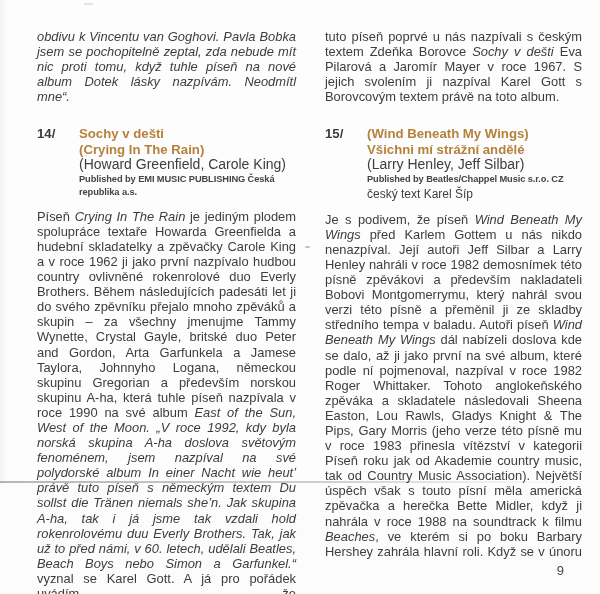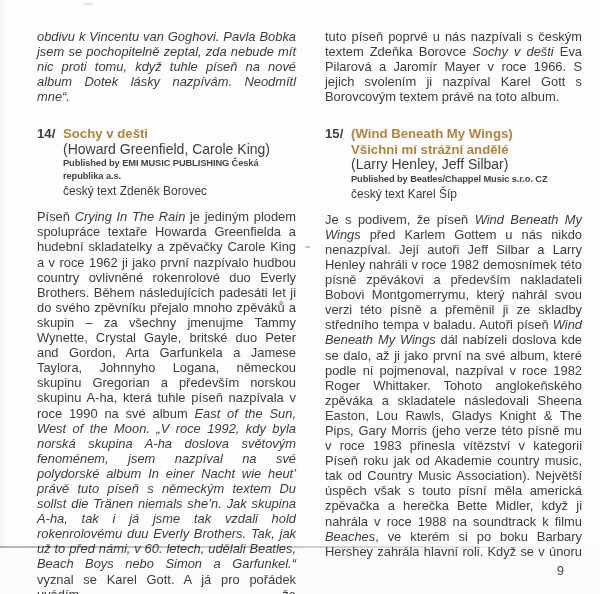--- a/index.html
+++ b/index.html
@@ -3,37 +3,37 @@
 <meta charset="utf-8">
 <style>
   html, body { margin: 0; padding: 0; }
   body {
     width: 600px; height: 594px;
     background: #fcfcfc;
     font-family: "Liberation Sans", sans-serif;
     color: #3d3d3d;
     overflow: hidden;
   }
-  .page { position: relative; width: 600px; height: 548px; background: #fdfdfd; }
+  .page { position: relative; width: 600px; height: 483px; background: #fdfdfd; }
 
   .columns { display: flex; padding: 29px 18px 0 37px; gap: 29px; box-sizing: border-box; }
   .col { width: 259px; }
   .col.right { width: 257px; }
 
   p.body {
     margin: 0;
     font-size: 12.9px;
     line-height: 15.1px;
     text-align: justify;
     color: #3d3d3d;
   }
   p.body.justify-last { text-align-last: justify; }
   .it { font-style: italic; }
 
-  .track { display: flex; margin: 22px 0 10px 0; }
+  .track { display: flex; margin: 22px 0 10px 0; gap: 16px; }
   .track-num {
     width: 26px; flex: 0 0 26px;
     font-size: 13.2px; font-weight: bold; color: #3d3d3d;
     line-height: 15.4px;
   }
   .track-info { flex: 1; }
   .track-title { font-size: 13.2px; font-weight: bold; line-height: 15.4px; }
   .track-authors { font-size: 14px; line-height: 15.4px; color: #3d3d3d; }
   .track-published { font-size: 9.3px; font-weight: bold; line-height: 13px; letter-spacing: -0.1px; color: #444; }
   .track-czech { font-size: 12px; line-height: 16px; color: #3d3d3d; }
@@ -65,31 +65,31 @@
 
   <div class="columns">
 
     <div class="col left">
       <p class="body justify-last"><span class="it">obdivu k Vincentu van Goghovi. Pavla Bobka jsem se pochopitelně zeptal, zda nebude mít nic proti tomu, když tuhle píseň na nové album Dotek lásky nazpívám. Neodmítl mne“.</span></p>
 
       <div class="track">
         <span class="track-num">14/</span>
         <div class="track-info">
           <div class="track-title accent" style="color: rgb(181, 130, 60);">Sochy v dešti</div>
+          <div class="track-title accent" style="color: rgb(181, 130, 60);">(Crying In The Rain)</div>
           <div class="track-authors">(Howard Greenfield, Carole King)</div>
           <div class="track-published">Published by EMI MUSIC PUBLISHING Česká republika a.s.</div>
-          <div class="track-czech">český text Zdeněk Borovec</div>
         </div>
       </div>
 
       <p class="body justify-last"><span>Píseň </span><span class="it">Crying In The Rain</span><span> je jediným plodem spolupráce textaře Howarda Greenfielda a hudební skladatelky a zpěvačky Carole King a v roce 1962 ji jako první nazpívalo hudbou country ovlivněné rokenrolové duo Everly Brothers. Během následujících padesáti let ji do svého zpěvníku přejalo mnoho zpěváků a skupin – za všechny jmenujme Tammy Wynette, Crystal Gayle, britské duo Peter and Gordon, Arta Garfunkela a Jamese Taylora, Johnnyho Logana, německou skupinu Gregorian a především norskou skupinu A-ha, která tuhle píseň nazpívala v roce 1990 na své album </span><span class="it">East of the Sun, West of the Moon.</span><span> </span><span class="it">„V roce 1992, kdy byla norská skupina A-ha doslova světovým fenoménem, jsem nazpíval na své polydorské album In einer Nacht wie heut’ právě tuto píseň s německým textem Du sollst die Tränen niemals she’n. Jak skupina A-ha, tak i já jsme tak vzdali hold rokenrolovému duu Everly Brothers. Tak, jak už to před námi, v 60. letech, udělali Beatles, Beach Boys nebo Simon a Garfunkel.“</span><span> vyznal se Karel Gott. A já pro pořádek uvádím, že</span></p>
     </div>
 
     <div class="col right">
-      <p class="body"><span>tuto píseň poprvé u nás nazpívali s českým textem Zdeňka Borovce </span><span class="it">Sochy v dešti</span><span> Eva Pilarová a Jaromír Mayer v roce 1966. S jejich svolením ji nazpíval Karel Gott s Borovcovým textem právě na toto album.</span></p>
+      <p class="body"><span>tuto píseň poprvé u nás nazpívali s českým textem Zdeňka Borovce </span><span class="it">Sochy v dešti</span><span> Eva Pilarová a Jaromír Mayer v roce 1967. S jejich svolením ji nazpíval Karel Gott s Borovcovým textem právě na toto album.</span></p>
 
       <div class="track">
         <span class="track-num">15/</span>
         <div class="track-info">
           <div class="track-title accent" style="color: rgb(181, 130, 60);">(Wind Beneath My Wings)</div>
           <div class="track-title accent" style="color: rgb(181, 130, 60);">Všichni mí strážní andělé</div>
           <div class="track-authors">(Larry Henley, Jeff Silbar)</div>
           <div class="track-published">Published by Beatles/Chappel Music s.r.o. CZ</div>
           <div class="track-czech">český text Karel Šíp</div>
         </div>

